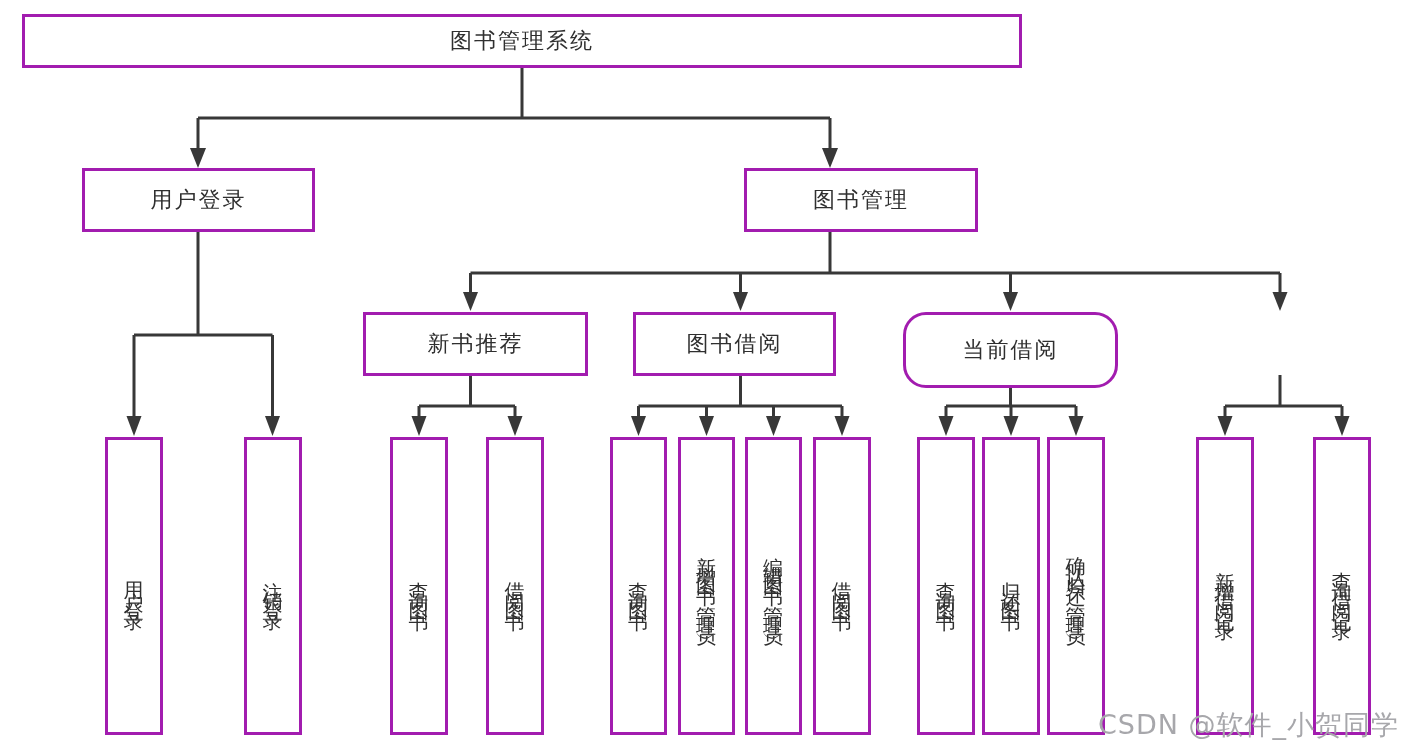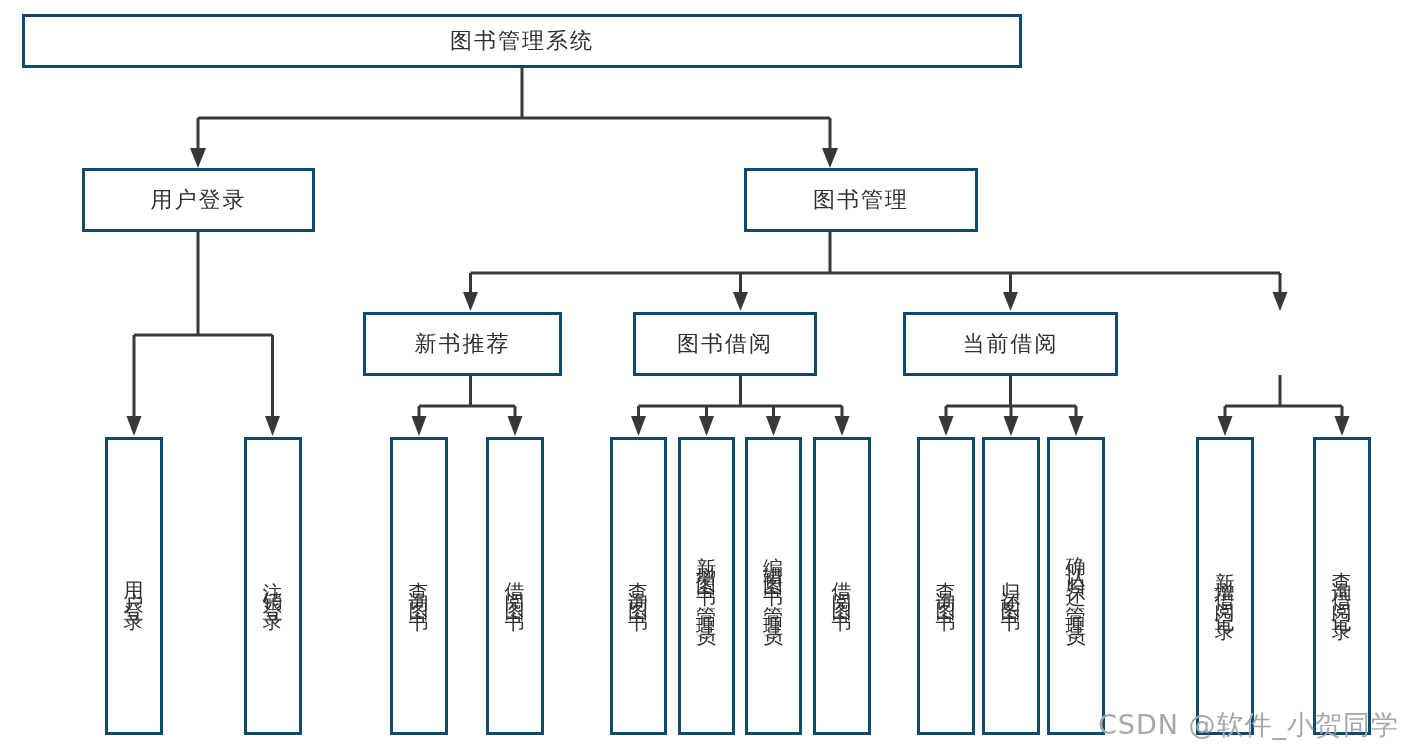--- a/index.html
+++ b/index.html
@@ -13,21 +13,21 @@
   }
   #connectors {
     position: absolute;
     left: 0; top: 0;
     width: 1405px; height: 747px;
     pointer-events: none;
   }
   .box {
     position: absolute;
     box-sizing: border-box;
-    border: 3px solid #0c4a6e;
+    border: 3px solid #a21caf;
     background: #ffffff;
     color: #2f2f2f;
     display: flex;
     align-items: center;
     justify-content: center;
     text-align: center;
   }
   .hbox {
     font-size: 22px;
     letter-spacing: 2px;
@@ -101,23 +101,23 @@
       <polygon points="1217.5,416 1232.5,416 1225,436"></polygon>
       <polygon points="1334.5,416 1349.5,416 1342,436"></polygon>
     </g>
   </svg>
 
   <div class="box hbox" style="left:22px; top:14px; width:1000px; height:54px;">图书管理系统</div>
 
   <div class="box hbox" style="left:82px; top:168px; width:233px; height:64px;">用户登录</div>
   <div class="box hbox" style="left:712px; top:168px; width:234px; height:64px;margin-left:32px;">图书管理</div>
 
-  <div class="box hbox" style="left:363px; top:312px; width:199px; height:64px;">新书推荐</div>
-  <div class="box hbox" style="left:633px; top:312px; width:184px; height:64px;">图书借阅</div>
-  <div class="box hbox" style="left:903px; top:312px; width:215px; height:64px;">当前借阅</div>
+  <div class="box hbox" style="left:363px; top:312px; width:225px; height:64px;">新书推荐</div>
+  <div class="box hbox" style="left:633px; top:312px; width:203px; height:64px;">图书借阅</div>
+  <div class="box hbox" style="left:903px; top:312px; width:215px; height:76px;border-radius:23px;">当前借阅</div>
 
   <div class="box vbox" style="left:105px; top:437px; width:58px; height:298px;">用户登录</div>
   <div class="box vbox" style="left:244px; top:437px; width:58px; height:298px;">注销登录</div>
 
   <div class="box vbox" style="left:390px; top:437px; width:58px; height:298px;">查询图书</div>
   <div class="box vbox" style="left:486px; top:437px; width:58px; height:298px;">借阅图书</div>
 
   <div class="box vbox" style="left:610px; top:437px; width:57px; height:298px;">查询图书</div>
   <div class="box vbox" style="left:678px; top:437px; width:57px; height:298px;">新增图书（管理员）</div>
   <div class="box vbox" style="left:745px; top:437px; width:57px; height:298px;">编辑图书（管理员）</div>

